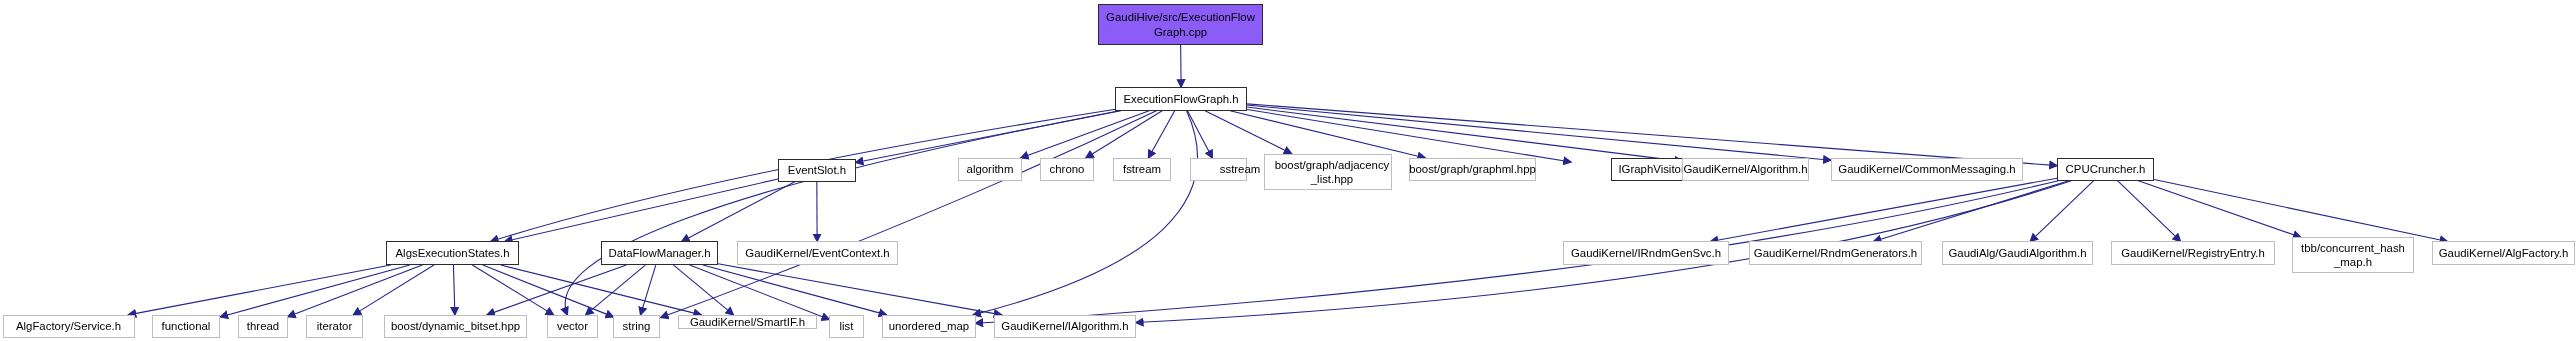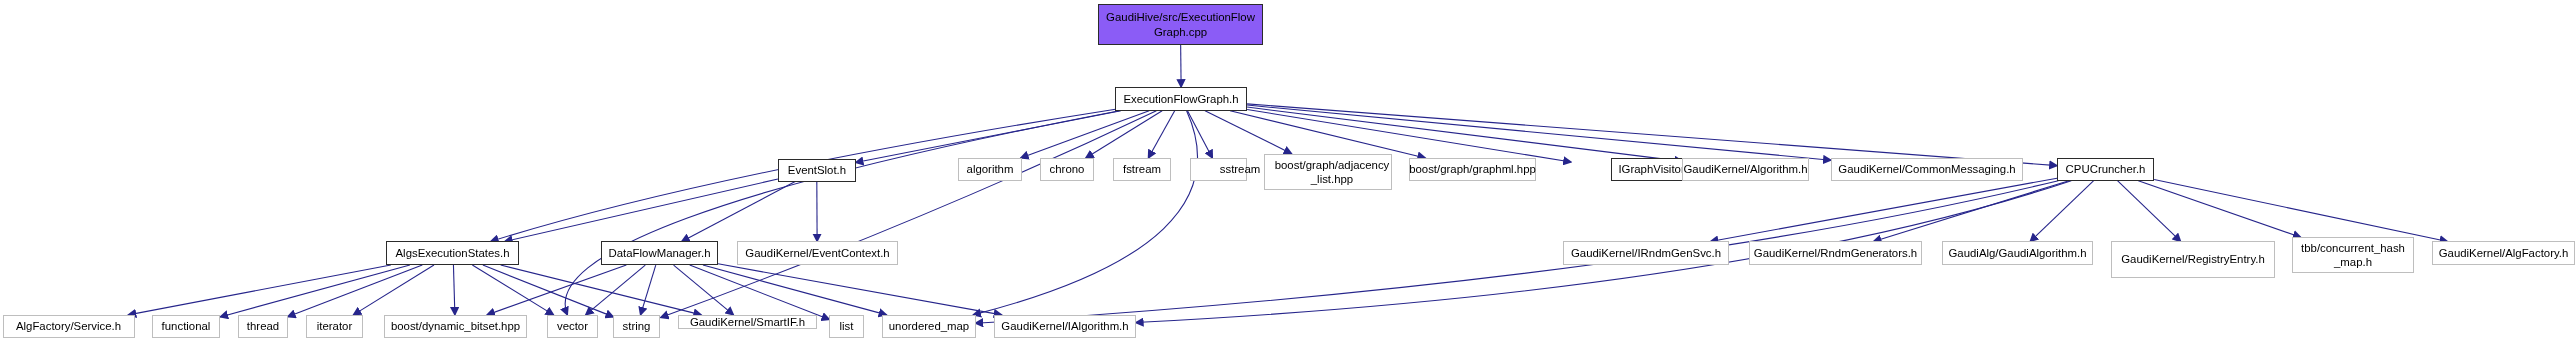--- a/index.html
+++ b/index.html
@@ -100,21 +100,21 @@
     <div class="node linked" style="left: 1571px; top: 158px; width: 90px; height: 23px; margin-left: 40px;">IGraphVisitor.h</div>
     <div class="node plain" style="left: 1682px; top: 158px; width: 127px; height: 23px;">GaudiKernel/Algorithm.h</div>
     <div class="node plain" style="left: 1831px; top: 158px; width: 192px; height: 23px;">GaudiKernel/CommonMessaging.h</div>
     <div class="node linked" style="left: 2057px; top: 158px; width: 97px; height: 23px;">CPUCruncher.h</div>
     <div class="node linked" style="left: 386px; top: 241px; width: 133px; height: 23.6px;">AlgsExecutionStates.h</div>
     <div class="node linked" style="left: 601px; top: 241px; width: 117px; height: 23.6px;">DataFlowManager.h</div>
     <div class="node plain" style="left: 737px; top: 241px; width: 161px; height: 23.6px;">GaudiKernel/EventContext.h</div>
     <div class="node plain" style="left: 1563px; top: 241px; width: 166px; height: 23.6px;">GaudiKernel/IRndmGenSvc.h</div>
     <div class="node plain" style="left: 1749px; top: 241px; width: 173px; height: 23.6px;">GaudiKernel/RndmGenerators.h</div>
     <div class="node plain" style="left: 1942px; top: 241px; width: 151px; height: 23.6px;">GaudiAlg/GaudiAlgorithm.h</div>
-    <div class="node plain" style="left: 2111px; top: 241px; width: 164px; height: 37px;">GaudiKernel/RegistryEntry.h</div>
+    <div class="node plain" style="left: 2111px; top: 241px; width: 164px; height: 24px;">GaudiKernel/RegistryEntry.h</div>
     <div class="node plain" style="left: 2292px; top: 237px; width: 122px; height: 36px;">tbb/concurrent_hash
 _map.h</div>
     <div class="node plain" style="left: 2432px; top: 241px; width: 143px; height: 23.6px;">GaudiKernel/AlgFactory.h</div>
     <div class="node plain" style="left: 2.5px; top: 315px; width: 132px; height: 23px;">AlgFactory/Service.h</div>
     <div class="node plain" style="left: 152px; top: 315px; width: 68px; height: 23px;">functional</div>
     <div class="node plain" style="left: 238px; top: 315px; width: 50px; height: 23px;">thread</div>
     <div class="node plain" style="left: 306px; top: 315px; width: 57px; height: 23px;">iterator</div>
     <div class="node plain" style="left: 384px; top: 315px; width: 143px; height: 23px;">boost/dynamic_bitset.hpp</div>
     <div class="node plain" style="left: 547px; top: 315px; width: 51px; height: 23px;">vector</div>
     <div class="node plain" style="left: 613px; top: 315px; width: 47px; height: 23px;">string</div>

